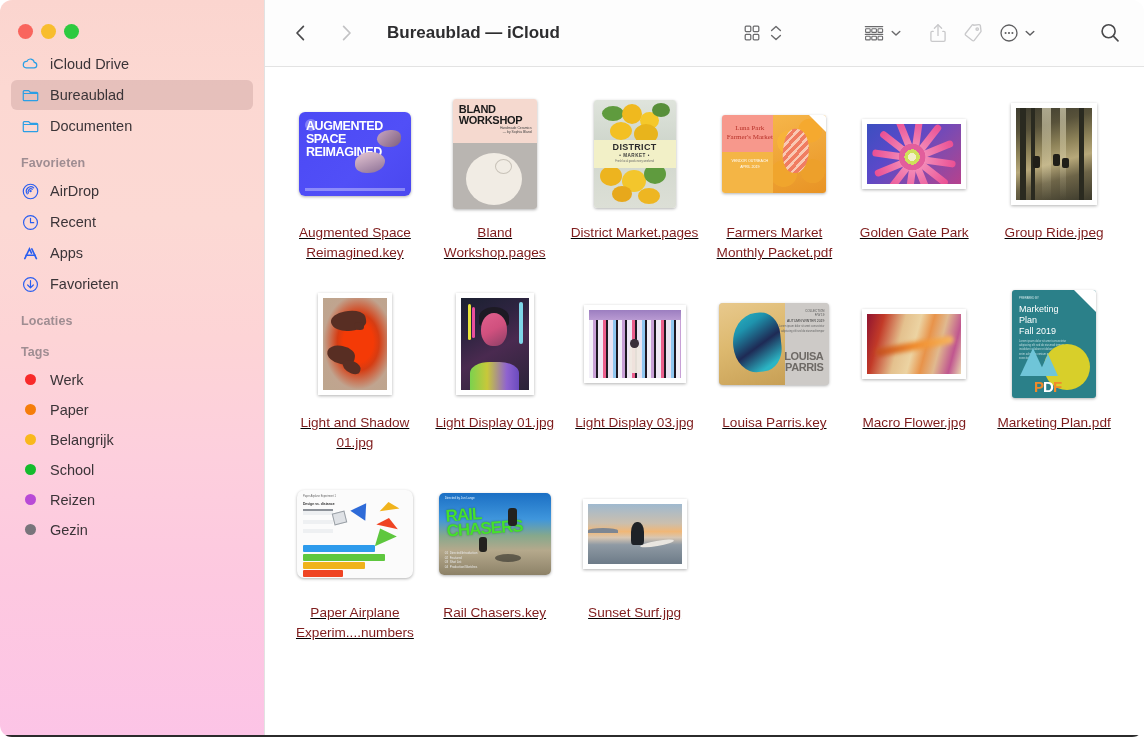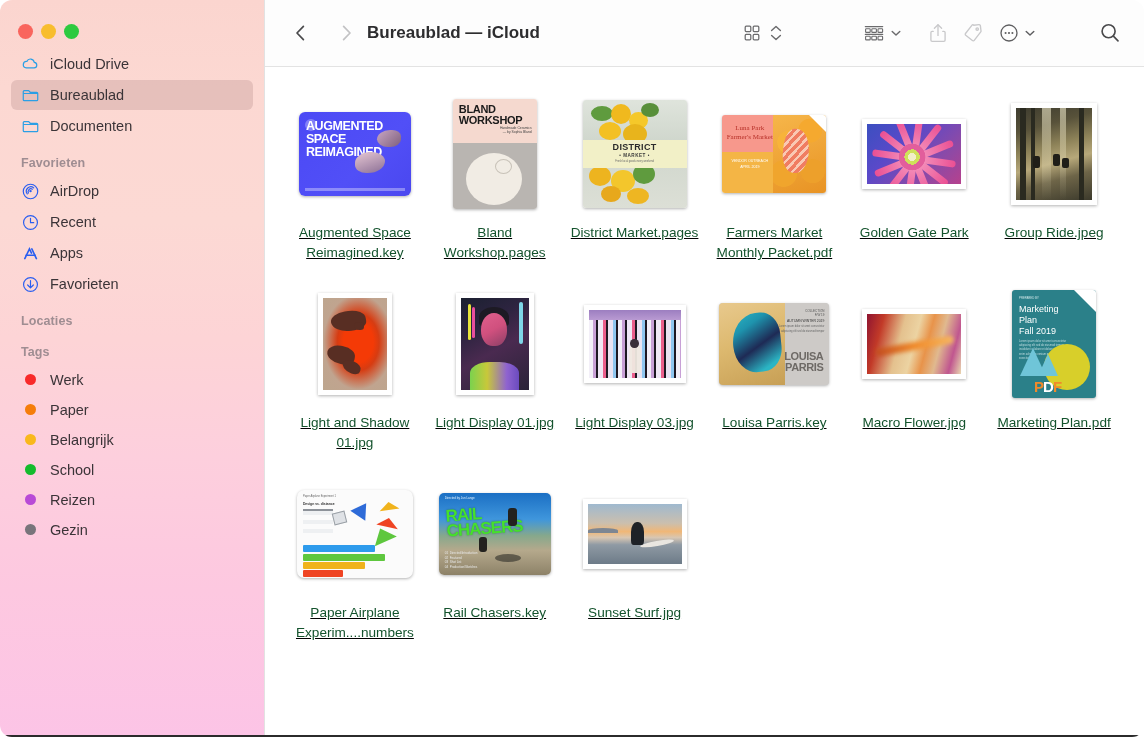--- a/index.html
+++ b/index.html
@@ -99,21 +99,21 @@
   }
   .nav-btn {
     width: 30px; height: 30px;
     display: flex; align-items: center; justify-content: center;
     cursor: default;
   }
   .title {
     font-size: 17px;
     font-weight: bold;
     color: #2d2d2f;
-    margin-left: 6px;
+    margin-left: 26px;
     white-space: nowrap;
   }
   .tb-spacer { flex: 1; }
   .tb-btn {
     height: 32px;
     display: flex; align-items: center; justify-content: center;
     cursor: default;
   }
   .gap-lg { width: 78px; }
   .gap-md { width: 26px; }
@@ -145,21 +145,21 @@
     margin-bottom: 8px;
   }
   .thumb {
     position: relative;
     overflow: hidden;
     box-shadow: 0 1px 3px rgba(0,0,0,.30);
     background: #fff;
   }
   .file-name {
     font-size: 13.6px;
-    color: #14532d;
+    color: #7f1d1d;
     text-align: center;
     line-height: 20px;
     max-width: 142px;
     word-wrap: break-word;
   }
 
   
   .t-photo { border: 5px solid #fff; }
   .dogear {
     position: absolute; top: 0; right: 0;
@@ -192,21 +192,21 @@
     text-align:right; line-height:4px; }
   .bl-img { position:absolute; top:44px; left:0; right:0; bottom:0; background:#b9b5b1; }
   .bl-plate { position:absolute; top:10px; left:13px; width:56px; height:52px;
     border-radius:50%; background:#f1ece4; }
   .bl-sh { position:absolute; top:18px; left:22px; width:54px; height:50px;
     border-radius:50%; background:#2c2c2c; z-index:-1; }
   .bl-ring { position:absolute; top:16px; left:42px; width:17px; height:15px;
     border-radius:50%; border:1.2px solid #c8c2b8; }
 
   
-  .th-dist { width: 104px; height: 108px; border-radius: 3px;
+  .th-dist { width: 82px; height: 108px; border-radius: 3px;
     background: linear-gradient(180deg,#dfe4dc 0%,#cfd6cc 40%,#dcdfd6 100%); }
   .dm-leaf { position:absolute; border-radius:50%; }
   .dm-band { position:absolute; top:40px; left:0; right:0; height:28px;
     background:#f2f0c7; }
   .dm-b1 { position:absolute; top:2px; left:0; right:0; text-align:center;
     font-weight:bold; font-size:9px; color:#2b2b2b; letter-spacing:.3px; }
   .dm-b2 { position:absolute; top:13px; left:0; right:0; text-align:center;
     font-weight:bold; font-size:4.6px; color:#3a3a3a; letter-spacing:.5px; }
   .dm-b3 { position:absolute; top:20px; left:6px; right:6px; text-align:center;
     font-size:2.6px; color:#666; }

